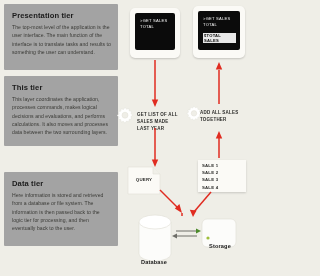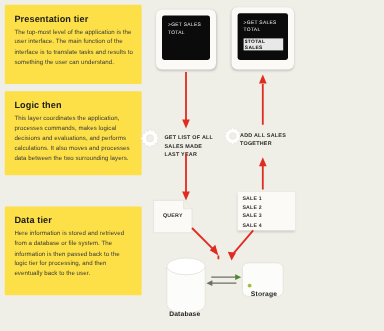--- a/index.html
+++ b/index.html
@@ -7,21 +7,21 @@
     width:252px;height:276px;
     background:#efeee7;
     font-family:"Liberation Sans",sans-serif;
     overflow:hidden;position:relative;
   }
   .stage{position:absolute;inset:0;}
 
   
   .panel{
     position:absolute;left:4px;width:114px;
-    background:#fde047;
+    background:#a3a3a3;
     border-radius:1px;
     padding:7px 7px 6px 8px;
     box-sizing:border-box;
   }
   .panel-title{
     font-size:7.6px;font-weight:bold;color:#1b1b1b;
     margin:0 0 3px 0;letter-spacing:.1px;
   }
   .panel-body{
     font-size:5.1px;line-height:1.62;color:#3a3a36;
@@ -109,21 +109,21 @@
 <body>
 
 <div class="stage">
 
   <div class="panel" id="panel-presentation">
     <div class="panel-title">Presentation tier</div>
     <div class="panel-body">The top-most level of the application is the user interface. The main function of the interface is to translate tasks and results to something the user can understand.</div>
   </div>
 
   <div class="panel" id="panel-logic">
-    <div class="panel-title">Logic then</div>
+    <div class="panel-title">This tier</div>
     <div class="panel-body">This layer coordinates the application, processes commands, makes logical decisions and evaluations, and performs calculations. It also moves and processes data between the two surrounding layers.</div>
   </div>
 
   <div class="panel" id="panel-data">
     <div class="panel-title">Data tier</div>
     <div class="panel-body">Here information is stored and retrieved from a database or file system. The information is then passed back to the logic tier for processing, and then eventually back to the user.</div>
   </div>
 
   <div class="screen" id="screen-a">
     <div class="screen-inner">

